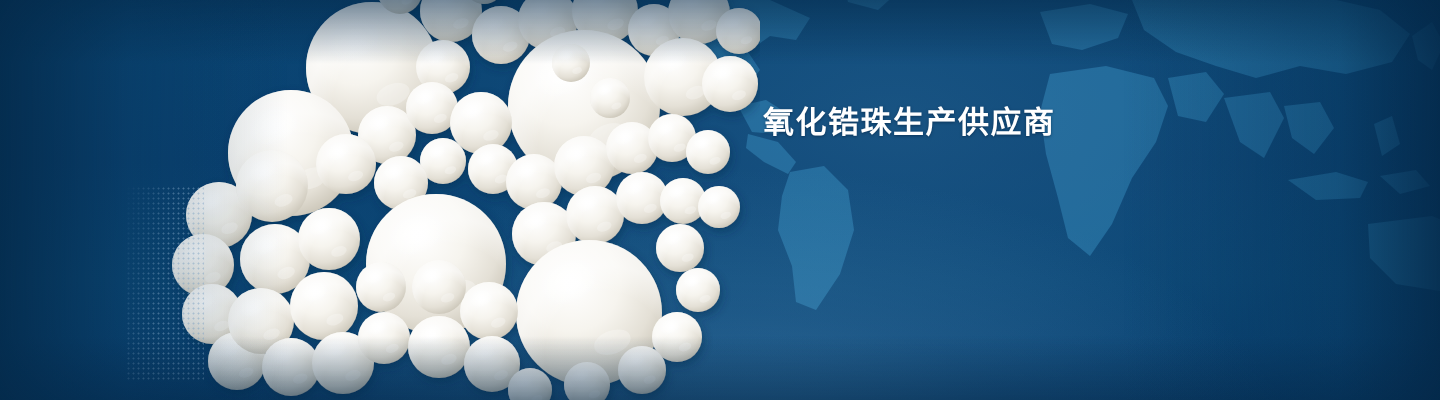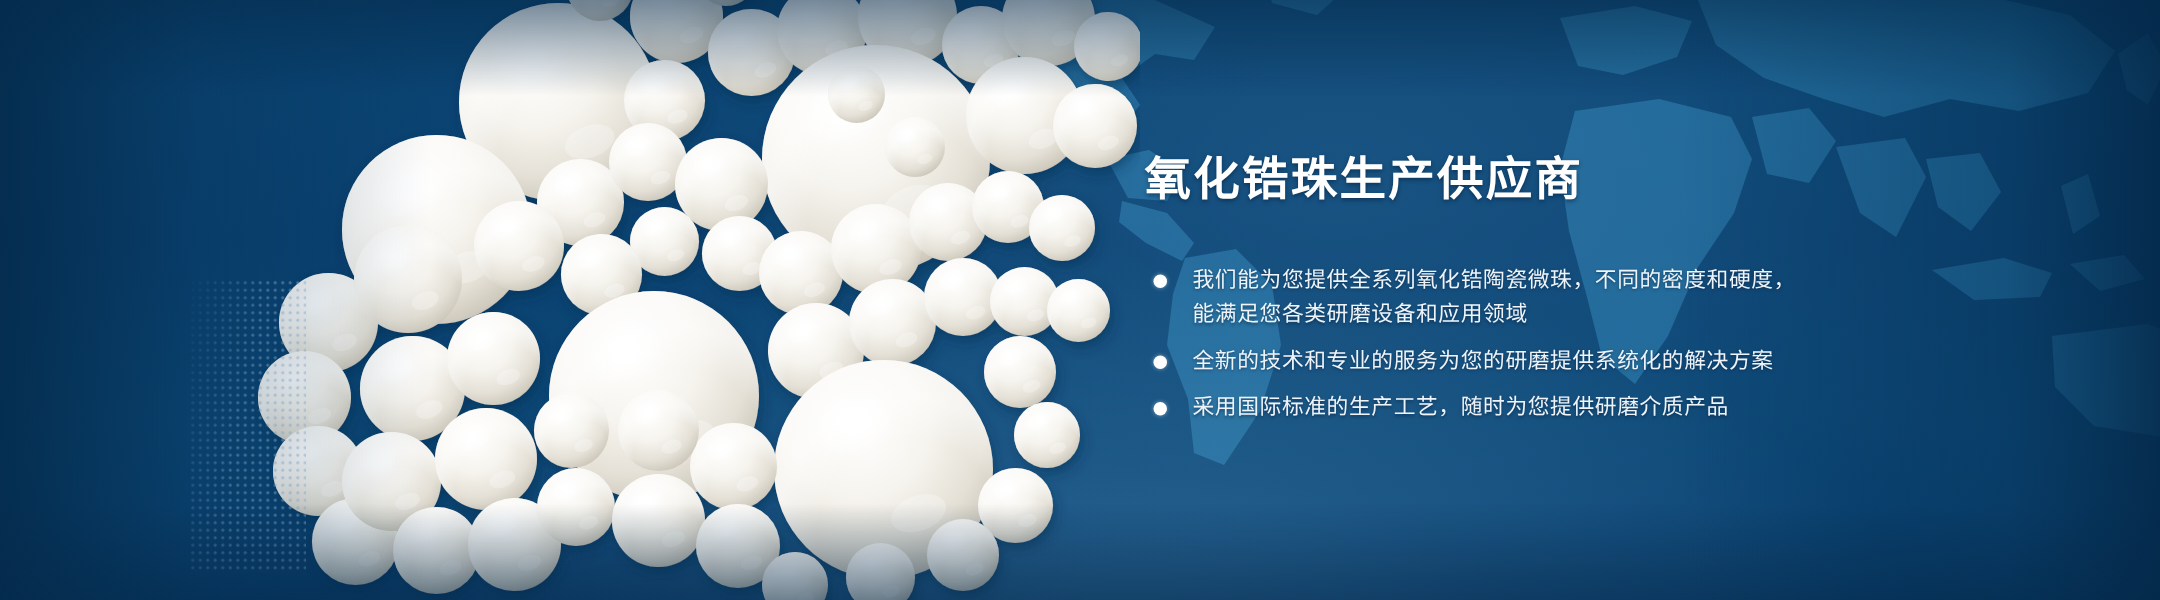--- a/index.html
+++ b/index.html
@@ -4,21 +4,21 @@
 <title>Banner</title>
 <style>
   html,body{margin:0;padding:0;background:#06365c;}
   *{box-sizing:border-box;}
 
   .banner{
     position:relative;
     width:1440px;
     height:400px;
     overflow:hidden;
-    font-family:Liberation Mono, monospace;
+    font-family:Liberation Serif, serif;
     background:#084371;
   }
 
   
   .bg-base{
     position:absolute; inset:0;
     background:
       radial-gradient(ellipse 760px 420px at 52% 118%, rgba(86,150,195,.55) 0%, rgba(64,124,170,.30) 38%, rgba(10,70,118,0) 72%),
       radial-gradient(ellipse 900px 520px at 62% 30%, rgba(42,104,152,.45) 0%, rgba(14,74,122,.18) 55%, rgba(8,66,110,0) 80%),
       linear-gradient(180deg,#0a4573 0%,#0a4170 40%,#0b4674 70%,#0a4070 100%);
@@ -256,34 +256,15 @@
   </div>
 
   <div class="halftone"></div>
 
   <div class="bg-vignette"></div>
 
   <div class="content">
 
     <h1 class="headline">氧化锆珠生产供应商</h1>
 
-    <ul class="bullets">
-
-      <li class="bullet">
-        <span class="dot"></span>
-        <span class="bullet-line">我们能为您提供全系列氧化锆陶瓷微珠，不同的密度和硬度，</span>
-        <span class="bullet-line">能满足您各类研磨设备和应用领域</span>
-      </li>
-
-      <li class="bullet">
-        <span class="dot"></span>
-        <span class="bullet-line">全新的技术和专业的服务为您的研磨提供系统化的解决方案</span>
-      </li>
-
-      <li class="bullet">
-        <span class="dot"></span>
-        <span class="bullet-line">采用国际标准的生产工艺，随时为您提供研磨介质产品</span>
-      </li>
-
-    </ul>
   </div>
 
 </div>
 
 </body></html>

